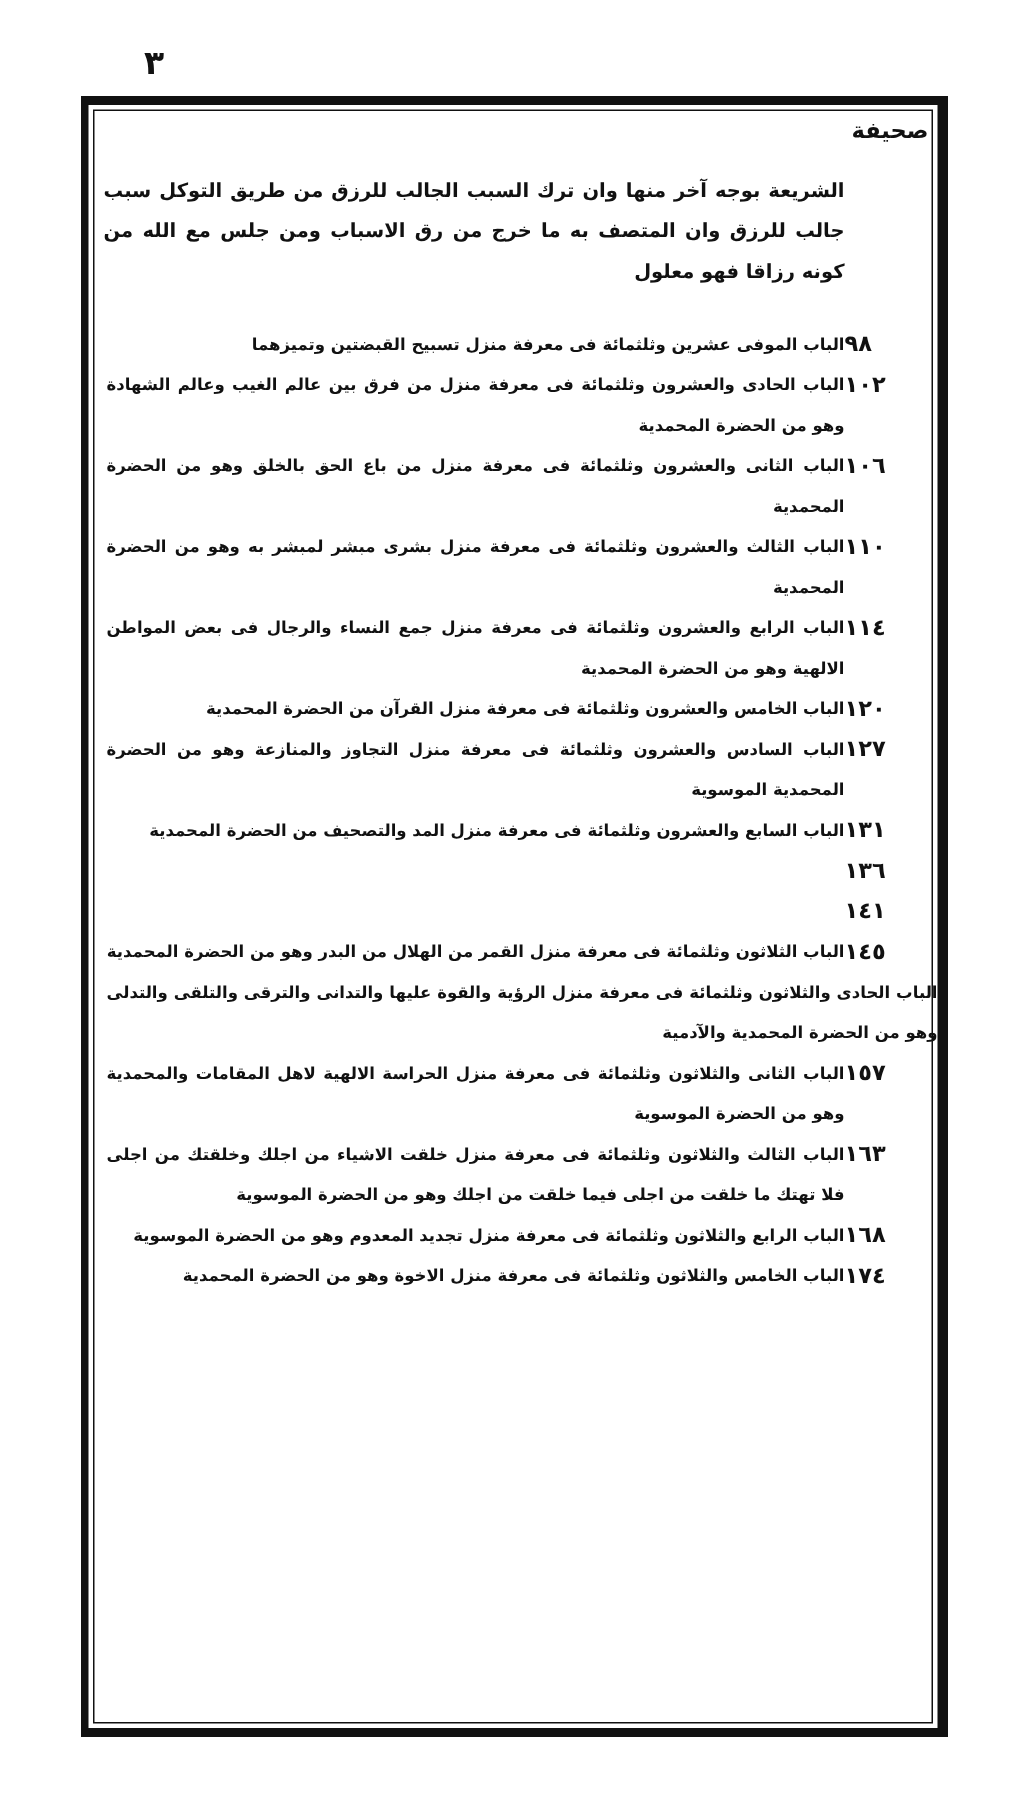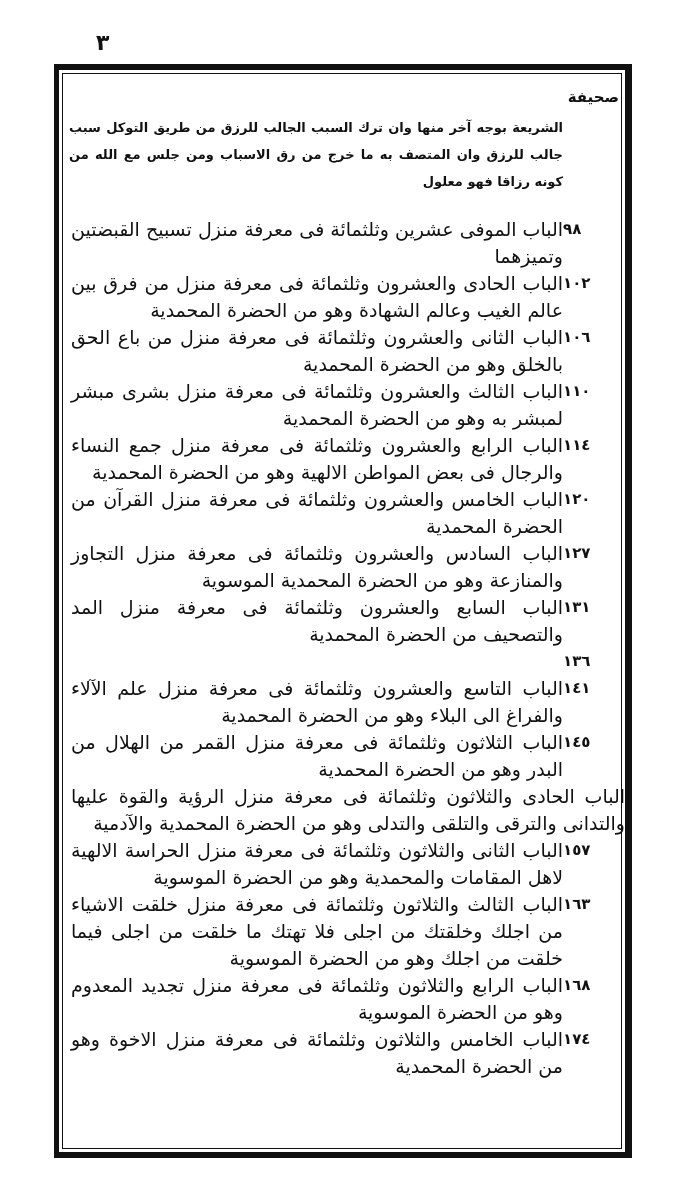--- a/index.html
+++ b/index.html
@@ -4,28 +4,28 @@
   <style>
     html, body { margin: 0; padding: 0; background: #ffffff; }
     body { width: 684px; height: 1200px; position: relative; overflow: hidden;
            font-family: "DejaVu Sans", sans-serif; color: #111; }
     .page-num { position: absolute; left: 96px; top: 30px; font-size: 22px; font-weight: bold; }
     .frame { position: absolute; left: 54px; top: 64px; width: 578px; height: 1094px;
              border-top: 6px solid #111; border-bottom: 6px solid #111;
              border-left: 5px solid #111; border-right: 7px solid #111; box-sizing: border-box; }
     .frame-inner { position: absolute; left: 3px; right: 3px; top: 3px; bottom: 3px;
                    border: 1.5px solid #111; }
-    .col-head { position: absolute; right: 6px; top: 18px; font-size: 15px; font-weight: bold; direction: rtl; }
+    .col-head { position: absolute; right: 6px; top: 8px; font-size: 15px; font-weight: bold; direction: rtl; }
     .intro { position: absolute; right: 62px; left: 10px; top: 44px; direction: rtl;
              font-size: 13px; line-height: 27px; font-weight: bold; text-align: justify; }
     .entries { position: absolute; right: 0; left: 10px; top: 146px; direction: rtl; }
     .entry { position: relative; display: flex; flex-direction: row; }
     .entry .pg { width: 62px; flex: 0 0 62px; text-align: left; font-size: 15px; font-weight: bold;
                  line-height: 27px; }
-    .entry .title { flex: 1; font-size: 19px; line-height: 27px; font-weight: normal; text-align: justify;
+    .entry .title { flex: 1; font-size: 11px; line-height: 27px; font-weight: bold; text-align: justify;
                     text-align-last: right; padding-left: 2px; }
   </style>
 </head>
 <body>
 
 <div class="page-num">٣</div>
 
 <div class="frame">
   <div class="frame-inner"></div>
 
@@ -64,21 +64,20 @@
     </div>
     <div class="entry">
       <span class="pg">١٣١</span>
       <span class="title">الباب السابع والعشرون وثلثمائة فى معرفة منزل المد والتصحيف من الحضرة المحمدية</span>
     </div>
     <div class="entry">
       <span class="pg">١٣٦</span>
     </div>
     <div class="entry">
       <span class="pg">١٤١</span>
-      <span class="title">الباب التاسع والعشرون وثلثمائة فى معرفة منزل علم الآلاء والفراغ الى البلاء وهو من الحضرة المحمدية</span>
     </div>
     <div class="entry">
       <span class="pg">١٤٥</span>
       <span class="title">الباب الثلاثون وثلثمائة فى معرفة منزل القمر من الهلال من البدر وهو من الحضرة المحمدية</span>
     </div>
     <div class="entry">
       <span class="title">الباب الحادى والثلاثون وثلثمائة فى معرفة منزل الرؤية والقوة عليها والتدانى والترقى والتلقى والتدلى وهو من الحضرة المحمدية والآدمية</span>
     </div>
     <div class="entry">
       <span class="pg">١٥٧</span>

